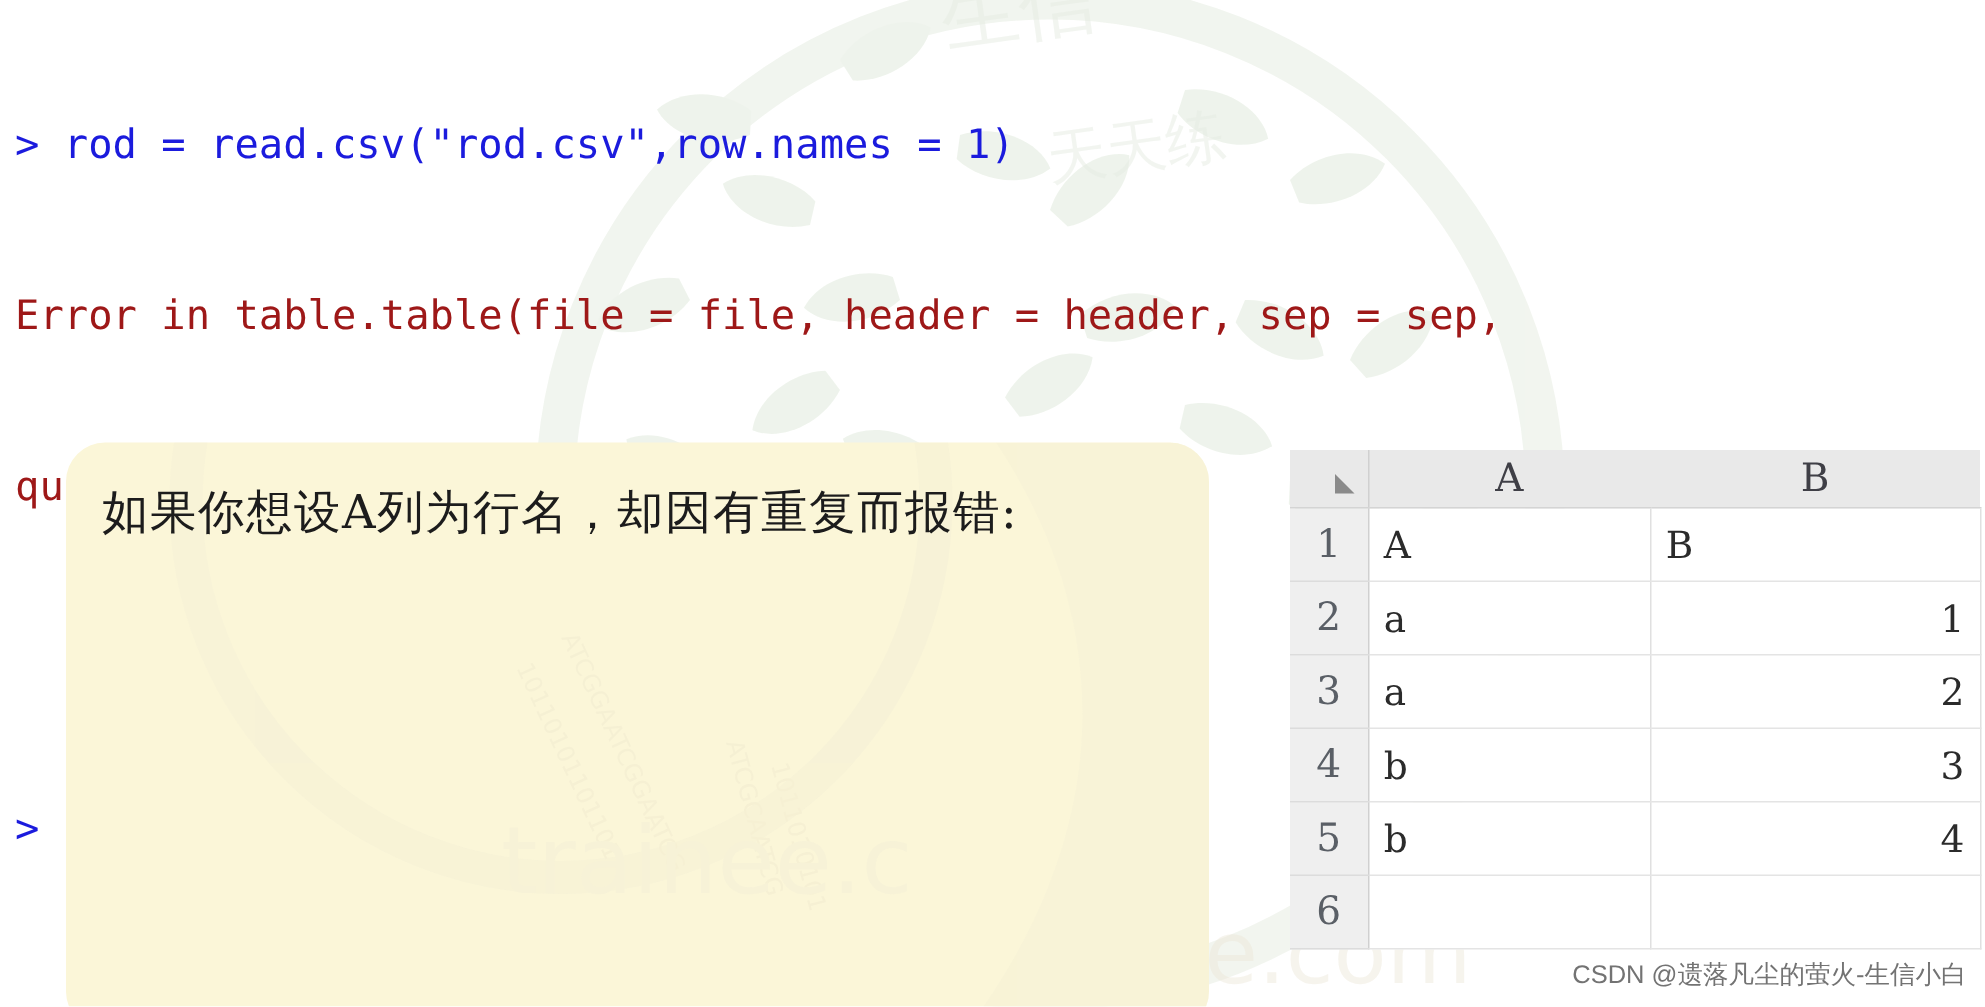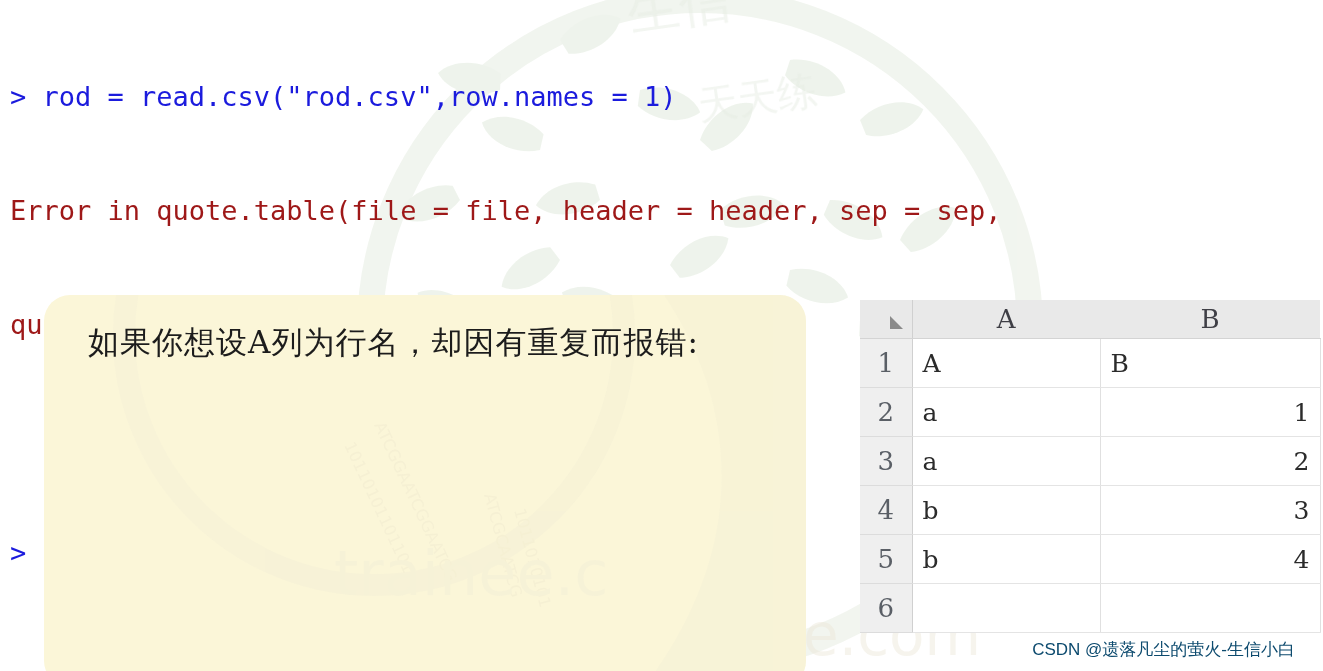--- a/index.html
+++ b/index.html
@@ -56,21 +56,21 @@
     top: 295px;
     width: 762px;
     height: 392px;
     background: #fbf6d8;
     border-radius: 26px;
     z-index: 3;
     overflow: hidden;
   }
   .note-inner {
     position: relative;
-    padding: 26px 22px 0 44px;
+    padding: 26px 22px 0 24px;
     font-family: "DejaVu Serif", "Liberation Serif", serif;
     color: #1c1c1c;
   }
   .note-line {
     font-size: 31px;
     line-height: 42px;
     white-space: pre;
     letter-spacing: 1px;
   }
   .note-title { margin-bottom: 26px; }
@@ -151,24 +151,24 @@
     right: 9px;
     bottom: 9px;
     width: 0; height: 0;
     border-left: 13px solid #8a8a8a;
     border-top: 13px solid transparent;
   }
 
   
   .csdn-wm {
     position: absolute;
-    right: 28px;
+    right: 12px;
     top: 638px;
     z-index: 4;
-    color: #0c4a6e;
+    color: #737373;
     font-size: 17px;
     font-family: "Liberation Sans", sans-serif;
     white-space: nowrap;
   }
 </style>
 </head>
 <body>
 
 <div id="stage">
 
@@ -253,21 +253,21 @@
         <text x="700" y="120" font-size="40" transform="rotate(-8 700 120)">天天练</text>
       </g>
       <g opacity="0.45" fill="#ece7d8" font-family="DejaVu Sans, sans-serif">
         <text x="560" y="655" font-size="58">datrainee.com</text>
       </g>
     </svg>
   </div>
 
   <div class="console">
     <div class="line-input">&gt; rod = read.csv("rod.csv",row.names = 1)</div>
-    <div class="line-error">Error in quote.table(file = file, header = header, sep = sep,</div>
+    <div class="line-error">Error in table.table(file = file, header = header, sep = sep,</div>
     <div class="line-error">quote = quote,  :</div>
     <div class="line-error2">  duplicate 'row.names' are not allowed</div>
     <div class="line-input">&gt; rod = read.csv("rod.csv")</div>
   </div>
 
   <div class="note-card">
     <div class="card-wm">
       <svg width="762" height="392" viewBox="0 0 762 392" xmlns="http://www.w3.org/2000/svg">
         <g opacity="0.45">
           <circle cx="330" cy="40" r="250" fill="none" stroke="#f3efd6" stroke-width="22"></circle>

